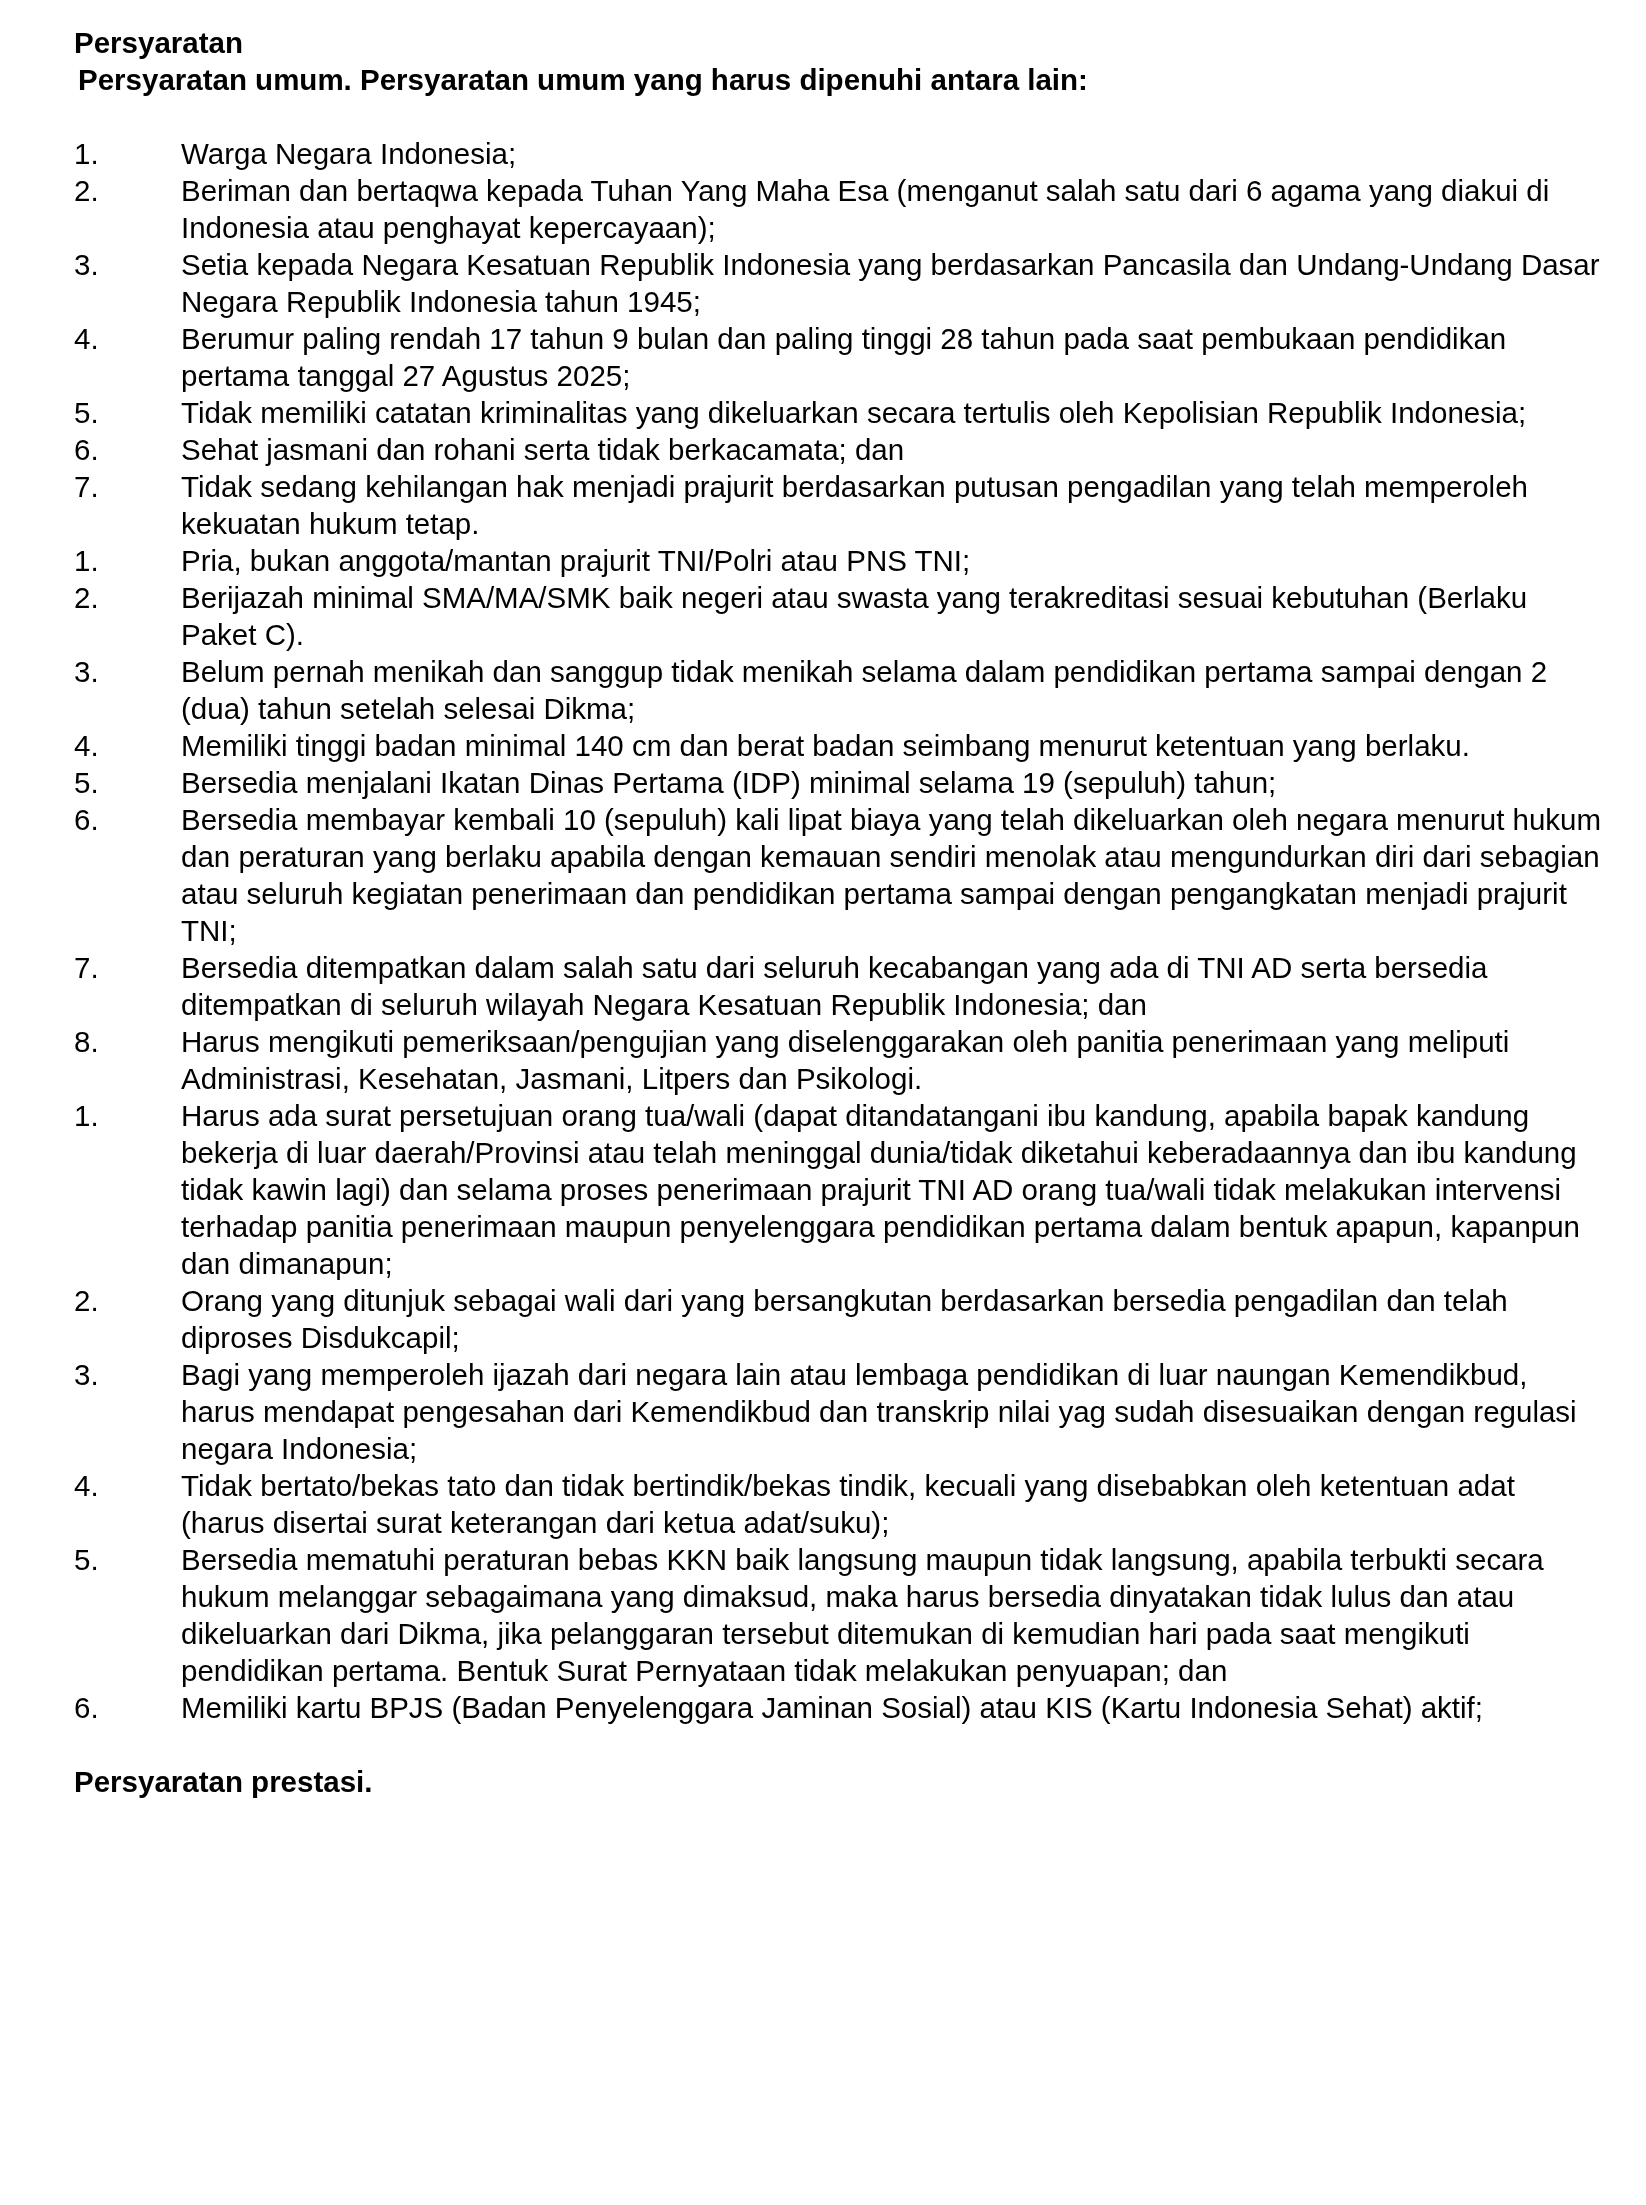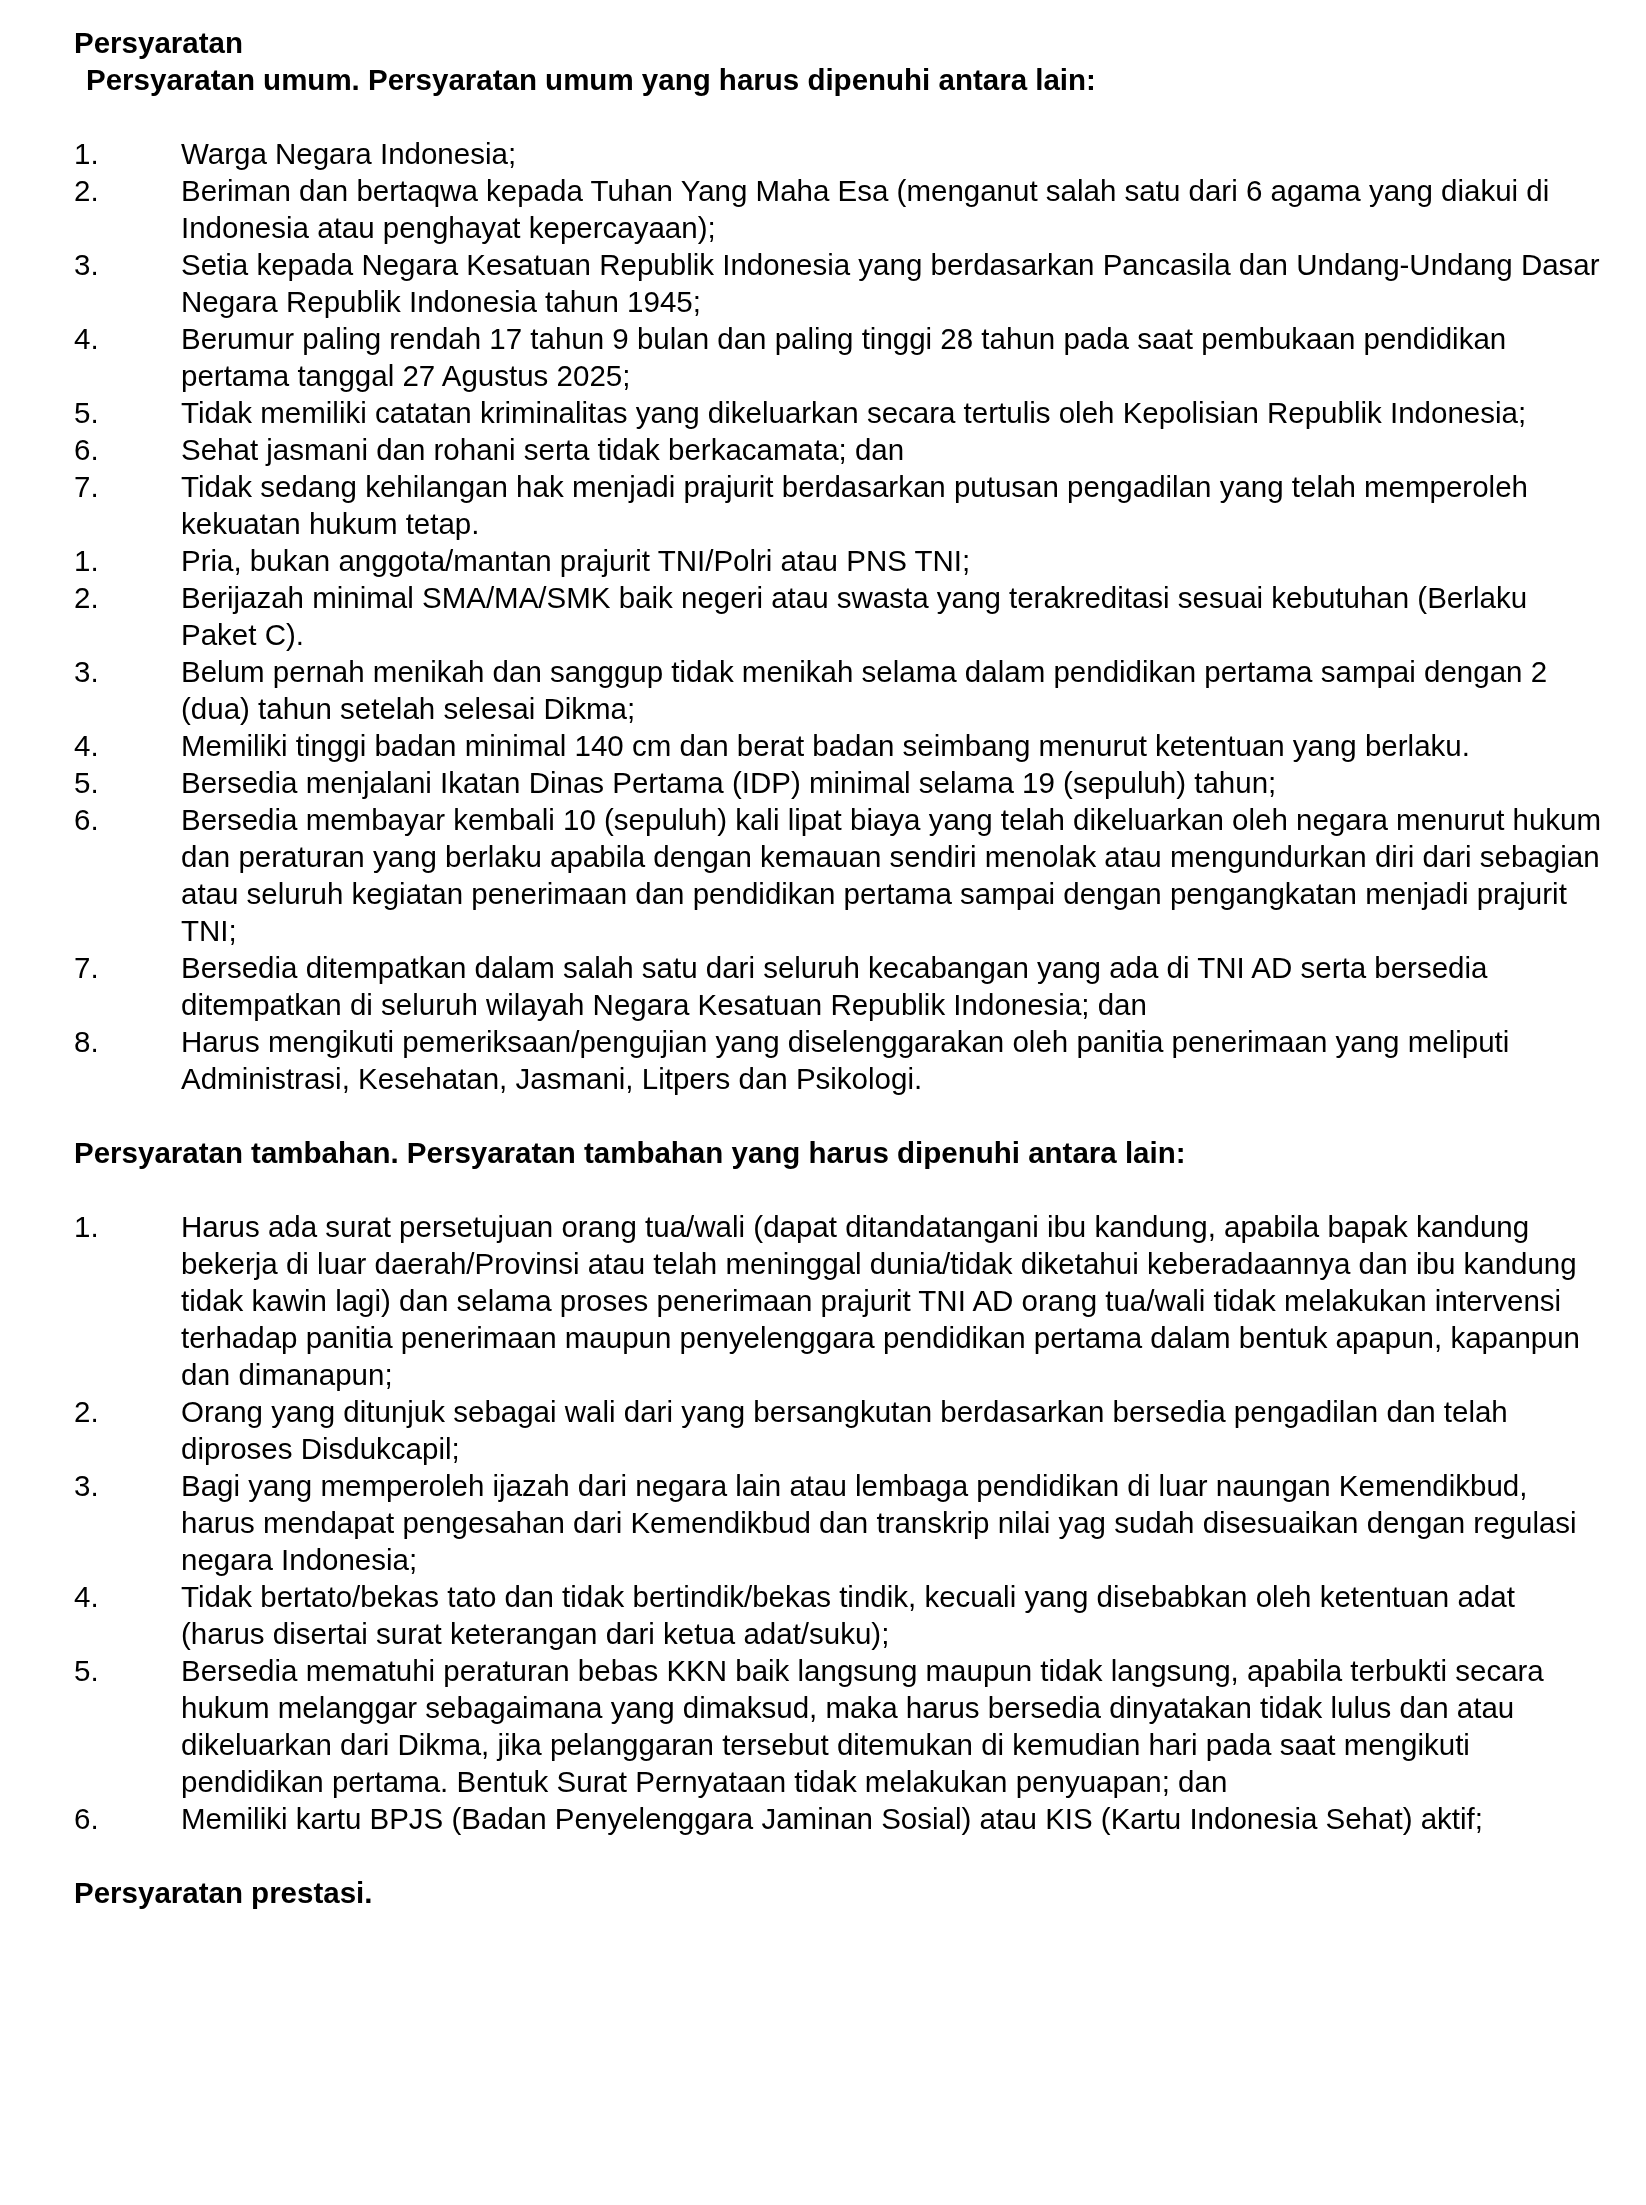--- a/index.html
+++ b/index.html
@@ -22,21 +22,21 @@
     height: 2205px;
     padding: 24px 41px 0 74px;
     overflow: hidden;
   }
   .h {
     font-size: 29.5px;
     line-height: 37px;
     font-weight: bold;
     margin: 0;
   }
-  .h-umum     { margin: 0 0 37px 12px; }
+  .h-umum     { margin: 0 0 37px 4px; }
   .h-lain     { margin: 37px 0 0 0; }
   .h-tambahan { margin: 37px 0 37px 0; }
   .h-prestasi { margin: 37px 0 0 0; }
   .list { margin: 0; padding: 0; }
   .row {
     display: flex;
     align-items: flex-start;
   }
   .num {
     flex: 0 0 107px;
@@ -116,21 +116,20 @@
       <div class="row">
         <span class="num">7.</span>
         <span class="txt">Bersedia ditempatkan dalam salah satu dari seluruh kecabangan yang ada di TNI AD serta bersedia ditempatkan di seluruh wilayah Negara Kesatuan Republik Indonesia; dan</span>
       </div>
       <div class="row">
         <span class="num">8.</span>
         <span class="txt">Harus mengikuti pemeriksaan/pengujian yang diselenggarakan oleh panitia penerimaan yang meliputi Administrasi, Kesehatan, Jasmani, Litpers dan Psikologi.</span>
       </div>
     </div>
 
-  <div class="h h-tambahan">Persyaratan tambahan. Persyaratan tambahan yang harus dipenuhi antara lain:</div>
   <div class="list">
       <div class="row">
         <span class="num">1.</span>
         <span class="txt">Harus ada surat persetujuan orang tua/wali (dapat ditandatangani ibu kandung, apabila bapak kandung bekerja di luar daerah/Provinsi atau telah meninggal dunia/tidak diketahui keberadaannya dan ibu kandung tidak kawin lagi) dan selama proses penerimaan prajurit TNI AD orang tua/wali tidak melakukan intervensi terhadap panitia penerimaan maupun penyelenggara pendidikan pertama dalam bentuk apapun, kapanpun dan dimanapun;</span>
       </div>
       <div class="row">
         <span class="num">2.</span>
         <span class="txt">Orang yang ditunjuk sebagai wali dari yang bersangkutan berdasarkan bersedia pengadilan dan telah diproses Disdukcapil;</span>
       </div>
       <div class="row">

